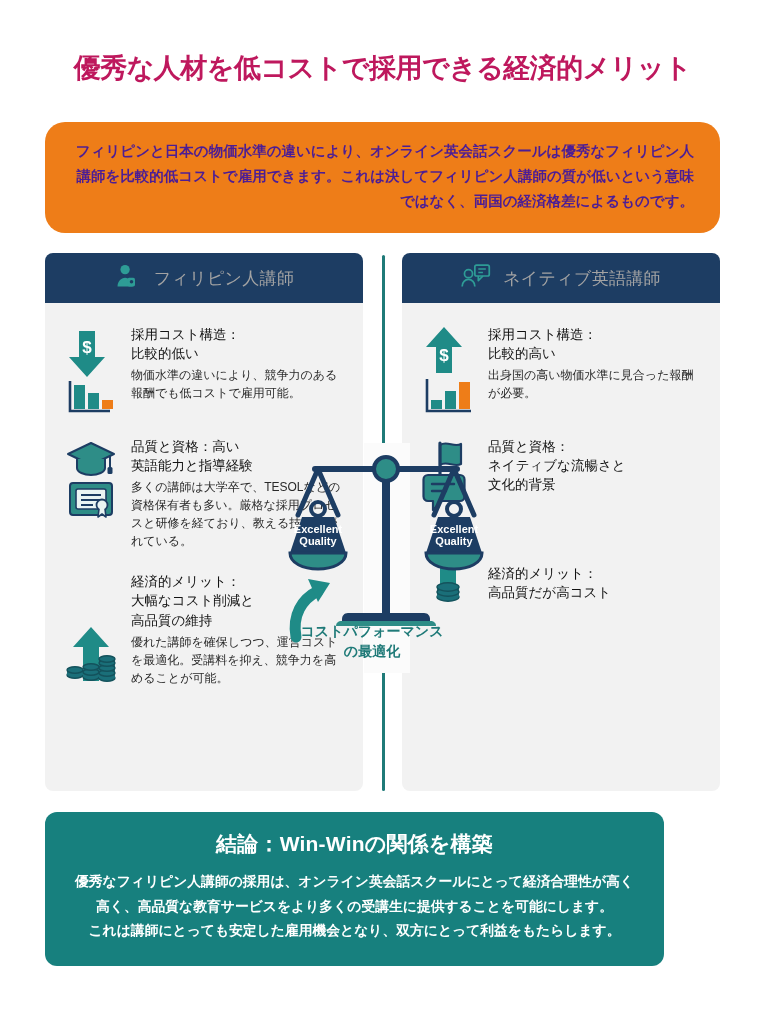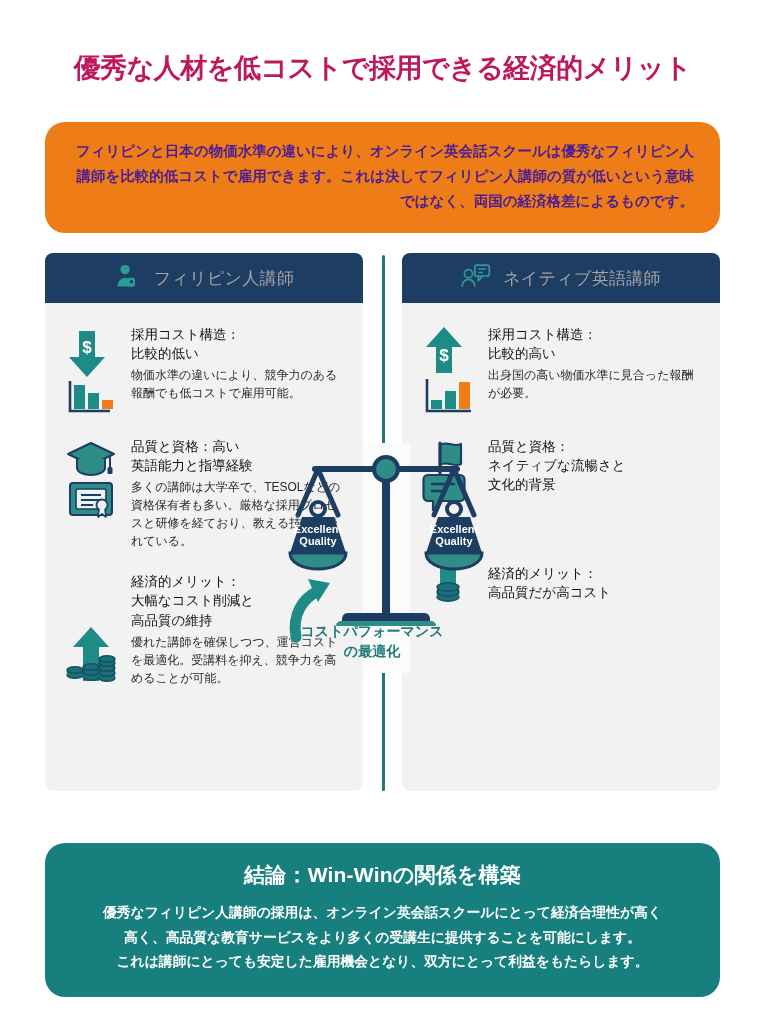--- a/index.html
+++ b/index.html
@@ -152,27 +152,26 @@
     font-weight: 700;
     line-height: 1.4;
     z-index: 5;
   }
 
   
   .conclusion {
     position: absolute;
     left: 45px;
     top: 812px;
-    width: 675px;
+    width: 619px;
     background: #17807e;
-    border-radius: 20px;
+    border-radius: 12px;
     padding: 18px 24px 22px 24px;
     text-align: center;
     color: #ffffff;
-    margin-top: 31px;
   }
   .conclusion-title {
     font-size: 21px;
     font-weight: 700;
     margin-bottom: 12px;
     letter-spacing: 0.2px;
   }
   .conclusion-body {
     font-size: 13.8px;
     font-weight: 700;

